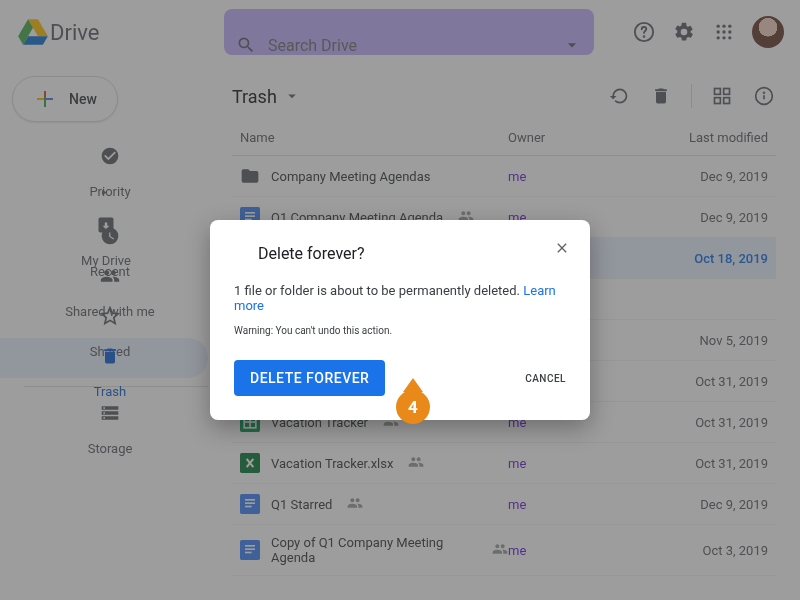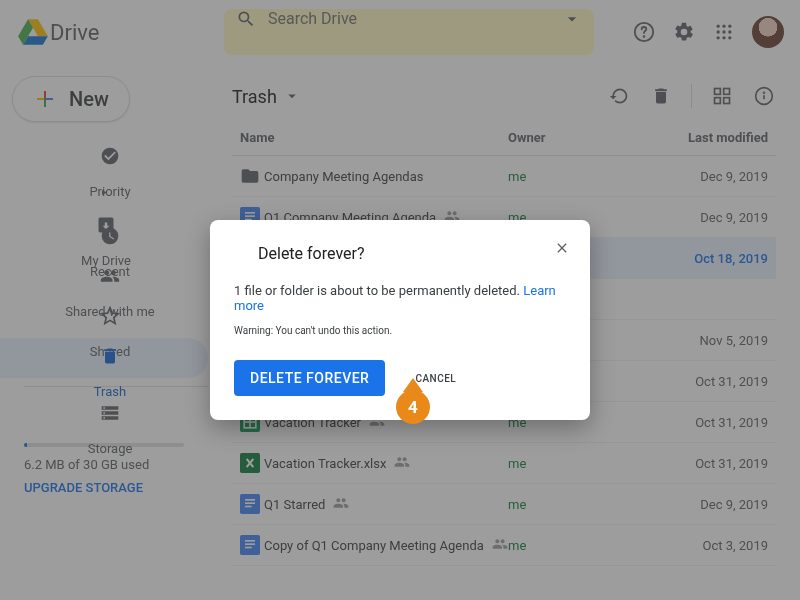--- a/index.html
+++ b/index.html
@@ -1,61 +1,61 @@
 <!DOCTYPE html>
 <html><head>
 <meta charset="utf-8">
 <style>
   * { box-sizing: border-box; margin: 0; padding: 0; font-family: Roboto, Arial, sans-serif; }
   body { width: 800px; height: 600px; overflow: hidden; background: #fff; position: relative; }
   .header { height: 64px; display: flex; align-items: center; padding: 0 16px; }
   .logo-wrap { display: flex; align-items: center; width: 200px; }
   .logo-text { font-size: 22px; color: #5f6368; }
-  .search { flex: 1; display: flex; align-items: flex-start; background: #fef9c3; border-radius: 8px; height: 46px; padding: 0 12px; max-width: 370px; margin-left: 8px; }
+  .search { flex: 1; display: flex; align-items: flex-end; background: #c4b5fd; border-radius: 8px; height: 46px; padding: 0 12px; max-width: 370px; margin-left: 8px; }
   .search input { border: none; background: transparent; flex: 1; font-size: 16px; outline: none; color: #5f6368; margin-left: 12px; }
   .header-icons { margin-left: auto; display: flex; align-items: center; gap: 16px; }
   .icon-btn { width: 24px; height: 24px; display: flex; align-items: center; justify-content: center; color: #5f6368; cursor: pointer; }
   .avatar { width: 32px; height: 32px; border-radius: 50%; background: #8d6e63; background-image: radial-gradient(circle at 50% 35%, #f4d3c4 0%, #f4d3c4 35%, #6b4334 36%, #6b4334 100%); }
   .main { display: flex; height: calc(600px - 64px); }
   .sidebar { width: 216px; padding: 8px 8px 8px 0; }
-  .new-btn { display: inline-flex; align-items: center; gap: 12px; background: #fff; border: 1px solid #dadce0; border-radius: 24px; padding: 10px 20px; margin: 4px 0 16px 12px; box-shadow: 0 1px 2px rgba(0,0,0,0.1); cursor: pointer; font-size: 20px; font-weight: 500; color: #3c4043; }
+  .new-btn { display: inline-flex; align-items: center; gap: 12px; background: #fff; border: 1px solid #dadce0; border-radius: 24px; padding: 10px 20px; margin: 4px 0 16px 12px; box-shadow: 0 1px 2px rgba(0,0,0,0.1); cursor: pointer; font-size: 14px; font-weight: 500; color: #3c4043; }
   .nav-item { display: flex; align-items: center; gap: 18px; padding: 8px 12px 8px 24px; border-radius: 0 20px 20px 0; font-size: 13px; color: #5f6368; cursor: pointer; height: 40px; flex-direction: column; }
   .nav-item.active { background: #e8f0fe; color: #1967d2; }
   .nav-item.active svg { fill: #1967d2; }
   .nav-item svg { fill: #5f6368; width: 20px; height: 20px; flex-shrink: 0; }
   .nav-item.sub { padding-left: 16px; }
   .caret { width: 8px; font-size: 10px; color: #5f6368; }
   .storage-block { padding: 8px 24px; font-size: 13px; color: #5f6368; }
   .storage-bar { height: 4px; background: #e0e0e0; border-radius: 2px; margin-bottom: 10px; overflow: hidden; }
   .storage-fill { height: 100%; width: 2%; background: #1a73e8; }
   .upgrade { color: #1a73e8; font-weight: 500; font-size: 13px; margin-top: 8px; cursor: pointer; }
   .content { flex: 1; padding: 8px 24px 0 16px; overflow-y: auto; }
   .title-row { display: flex; align-items: center; height: 48px; }
   .title-row h2 { font-size: 18px; font-weight: 400; color: #202124; }
   .title-caret { margin-left: 6px; color: #5f6368; }
   .title-icons { margin-left: auto; display: flex; gap: 18px; color: #5f6368; }
   .title-icons .divider { width: 1px; height: 24px; background: #dadce0; }
-  .columns { display: grid; grid-template-columns: 1fr 120px 140px; padding: 10px 8px; border-bottom: 1px solid #e0e0e0; font-size: 13px; color: #5f6368; font-weight: 700; }
+  .columns { display: grid; grid-template-columns: 1fr 120px 140px; padding: 10px 8px; border-bottom: 1px solid #e0e0e0; font-size: 13px; color: #5f6368; font-weight: 400; }
   .columns .c3 { text-align: right; }
   .row { display: grid; grid-template-columns: 1fr 120px 140px; align-items: center; padding: 10px 8px; border-bottom: 1px solid #f1f1f1; font-size: 13px; color: #3c4043; }
   .row.selected { background: #e8f0fe; }
-  .row .name { display: flex; align-items: center; gap: 4px; }
+  .row .name { display: flex; align-items: center; gap: 11px; }
   .row .c3 { text-align: right; color: #5f6368; }
-  .row .c2 { color: #15803d; }
+  .row .c2 { color: #6d28d9; }
   .row.selected .c3 { color: #1a73e8; font-weight: 500; }
   .file-icon { width: 20px; height: 20px; display: flex; align-items: center; justify-content: center; }
   .shared-icon { color: #9e9e9e; margin-left: 4px; }
   .overlay { position: absolute; inset: 0; background: rgba(60,60,60,0.5); display: flex; align-items: flex-start; justify-content: center; }
   .dialog { margin-top: 220px; background: #fff; border-radius: 8px; width: 380px; padding: 24px; box-shadow: 0 8px 24px rgba(0,0,0,0.3); position: relative; }
   .dialog h3 { font-size: 16px; font-weight: 400; color: #202124; margin-bottom: 20px; margin-left: 24px; }
   .dialog .close { position: absolute; top: 20px; right: 20px; cursor: pointer; color: #5f6368; }
   .dialog p { font-size: 13px; color: #3c4043; margin-bottom: 12px; }
   .dialog a { color: #1a73e8; text-decoration: none; cursor: pointer; }
   .dialog .warn { font-weight: 400; font-size: 10px; }
-  .dialog .actions { display: flex; justify-content: flex-start; gap: 30px; margin-top: 24px; align-items: center; }
+  .dialog .actions { display: flex; justify-content: space-between; gap: 40px; margin-top: 24px; align-items: center; }
   .btn-primary { background: #1a73e8; color: #fff; border: none; padding: 10px 16px; font-size: 14px; font-weight: 500; border-radius: 4px; cursor: pointer; letter-spacing: 0.5px; }
   .btn-text { background: transparent; border: none; color: #3c4043; font-size: 10px; font-weight: 500; cursor: pointer; letter-spacing: 0.5px; }
   .callout { position: absolute; top: 378px; left: 413px; transform: translateX(-50%); }
   .callout-pointer { width: 0; height: 0; border-left: 10px solid transparent; border-right: 10px solid transparent; border-bottom: 14px solid #e8891a; margin: 0 auto; }
   .callout-circle { width: 34px; height: 34px; border-radius: 50%; background: #e8891a; color: #fff; display: flex; align-items: center; justify-content: center; font-weight: 700; font-size: 17px; margin-top: -2px; }
 </style>
 </head>
 <body>
 
 <div class="header">
@@ -154,27 +154,20 @@
         </svg>
         <span>Trash</span>
       </div>
     <div style="height:1px;background:#e0e0e0;margin:8px 0 8px 24px"></div>
     <div class="nav-item">
         <svg viewBox="0 0 24 24">
           <path d="M2 20h20v-4H2v4zm2-3h2v2H4v-2zM2 4v4h20V4H2zm4 3H4V5h2v2zm-4 7h20v-4H2v4zm2-3h2v2H4v-2z"></path>
         </svg>
         <span>Storage</span>
       </div>
-    <div class="storage-block">
-      <div class="storage-bar">
-          <div class="storage-fill"></div>
-        </div>
-      <div>6.2 MB of 30 GB used</div>
-      <div class="upgrade">UPGRADE STORAGE</div>
-    </div>
   </div>
 
   <div class="content">
     <div class="title-row">
       <h2>Trash</h2>
       <svg class="title-caret" width="18" height="18" viewBox="0 0 24 24" fill="#5f6368">
           <path d="M7 10l5 5 5-5z"></path>
         </svg>
       <div class="title-icons">
         <span class="icon-btn">

